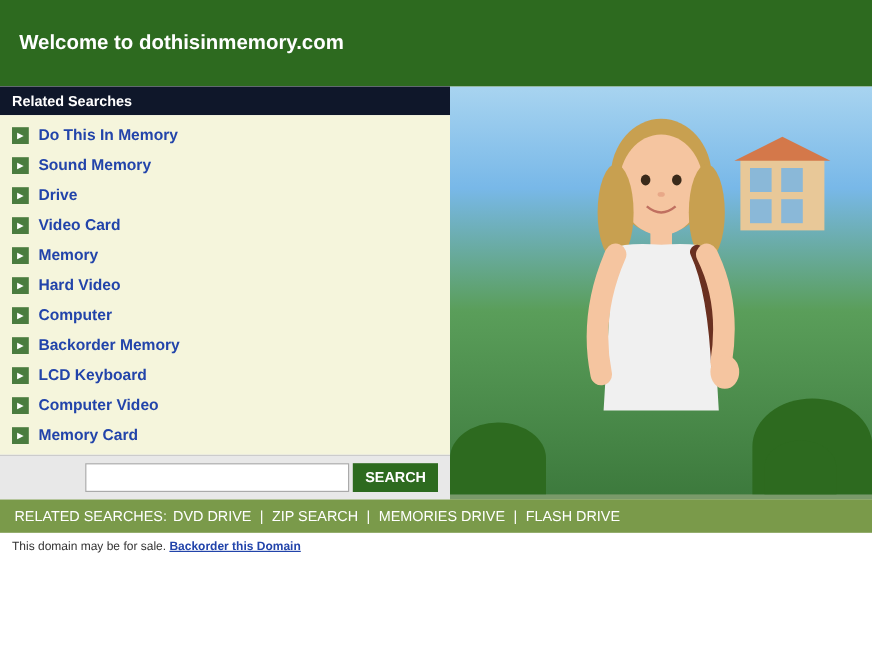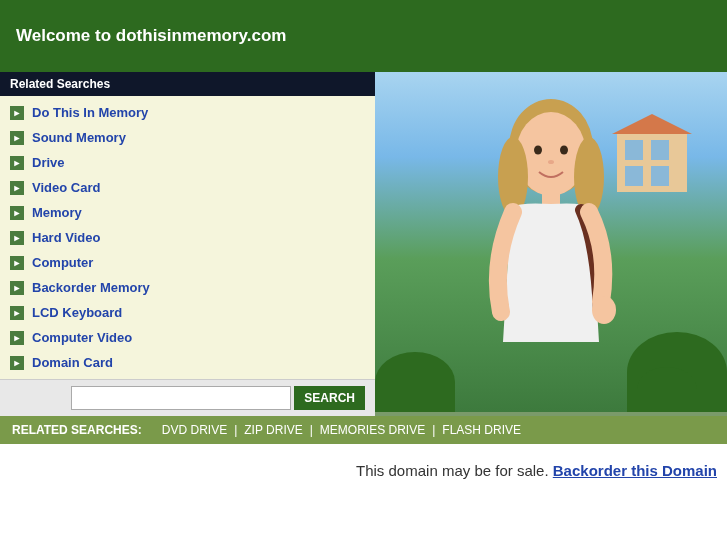--- a/index.html
+++ b/index.html
@@ -118,41 +118,41 @@
       padding: 7px 12px;
       font-size: 12px;
       color: #fff;
       display: flex;
       align-items: center;
       flex-wrap: wrap;
       gap: 4px;
     }
 
     .bottom-bar-label {
-      font-weight: bold;
-      color: #fff;
-      margin-right: 16px;
+      font-weight: normal;
+      color: #fff;
+      margin-right: 1px;
     }
 
     .bottom-bar-link {
       color: #fff;
       text-decoration: none;
       font-weight: normal;
     }
 
     .bottom-bar-sep {
       color: #fff;
       margin: 0 3px;
     }
 
     
     .footer {
-      padding: 18px 10px;
-      text-align: right;
-      font-size: 15px;
+      padding: 6px 10px;
+      text-align: left;
+      font-size: 10px;
       color: #333;
     }
 
     .footer-link {
       color: #2244aa;
       text-decoration: underline;
       font-weight: bold;
     }
 
     
@@ -272,21 +272,21 @@
         <a class="search-link-text" href="#">LCD Keyboard</a>
       </div>
 
       <div class="search-link-item">
         <span class="arrow-icon">►</span>
         <a class="search-link-text" href="#">Computer Video</a>
       </div>
 
       <div class="search-link-item">
         <span class="arrow-icon">►</span>
-        <a class="search-link-text" href="#">Domain Card</a>
+        <a class="search-link-text" href="#">Memory Card</a>
       </div>
 
     </div>
 
     <div class="search-bar-area">
       <input type="text" class="search-input" style="">
       <button class="search-button">SEARCH</button>
     </div>
 
   </div>
@@ -337,21 +337,21 @@
 
     </div>
   </div>
 
 </div>
 
 <div class="bottom-bar">
   <span class="bottom-bar-label">RELATED SEARCHES:</span>
   <a class="bottom-bar-link" href="#">DVD DRIVE</a>
   <span class="bottom-bar-sep">|</span>
-  <a class="bottom-bar-link" href="#">ZIP DRIVE</a>
+  <a class="bottom-bar-link" href="#">ZIP SEARCH</a>
   <span class="bottom-bar-sep">|</span>
   <a class="bottom-bar-link" href="#">MEMORIES DRIVE</a>
   <span class="bottom-bar-sep">|</span>
   <a class="bottom-bar-link" href="#">FLASH DRIVE</a>
 </div>
 
 <div class="footer">
   <span>This domain may be for sale.</span>
   <a class="footer-link" href="#">Backorder this Domain</a>
 </div>

